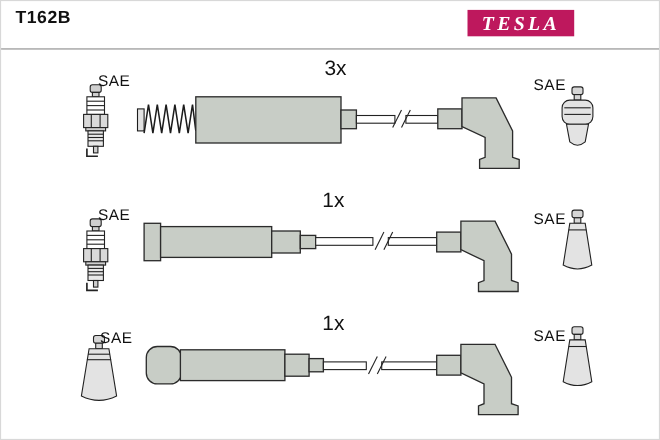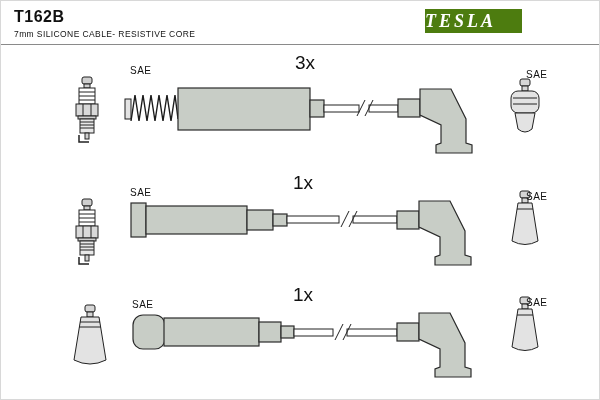--- a/index.html
+++ b/index.html
@@ -2,25 +2,25 @@
 <html><head>
 <meta charset="utf-8">
 <style>
   html,body{margin:0;padding:0;background:#fff;}
   #page{position:relative;width:600px;height:400px;background:#ffffff;
         font-family:"Liberation Sans",sans-serif;color:#111;overflow:hidden;
         border:1px solid #d8d8d8;box-sizing:border-box;}
   .abs{position:absolute;}
   #part-number{left:13px;top:7px;font-size:16px;font-weight:bold;letter-spacing:.5px;}
   #subtitle{left:13px;top:28px;font-size:8.5px;letter-spacing:.4px;}
-  #logo{left:424px;top:8px;width:97px;height:24px;background:#4d7c0f;color:#fff;
-        text-align:left;line-height:24px;font-family:"Liberation Serif",serif;
+  #logo{left:424px;top:8px;width:97px;height:24px;background:#be185d;color:#fff;
+        text-align:center;line-height:24px;font-family:"Liberation Serif",serif;
         font-style:italic;font-weight:bold;font-size:18px;letter-spacing:3px;}
   #divider{left:0;top:43px;width:600px;height:1px;background:#8a8a8a;}
-  .sae{font-size:10px;letter-spacing:.5px;margin-left:41px;}
+  .sae{font-size:14px;letter-spacing:.5px;}
   .qty{font-size:19px;}
   #sae-r1-left{left:88px;top:64px;} #sae-r1-right{left:484px;top:68px;}
   #sae-r2-left{left:88px;top:186px;} #sae-r2-right{left:484px;top:190px;}
   #sae-r3-left{left:90px;top:298px;} #sae-r3-right{left:484px;top:296px;}
   #qty-r1{left:294px;top:51px;} #qty-r2{left:292px;top:171px;} #qty-r3{left:292px;top:283px;}
   svg{position:absolute;left:0;top:0;}
 </style>
 </head>
 <body>
 
@@ -122,21 +122,20 @@
         <rect x="346" y="328" width="50" height="7" fill="#ffffff"></rect>
         <line x1="334" y1="339" x2="342" y2="323"></line>
         <line x1="342" y1="339" x2="350" y2="323"></line>
       </g>
       <use href="#elbow-boot" x="396" y="312"></use>
       <use href="#cone-terminal" x="508" y="296"></use>
     </g>
   </svg>
 
   <div class="abs" id="part-number">T162B</div>
-  <div class="abs" id="subtitle">7mm SILICONE CABLE- RESISTIVE CORE</div>
   <div class="abs" id="logo">TESLA</div>
   <div class="abs" id="divider"></div>
 
   <div class="abs qty" id="qty-r1">3x</div>
   <div class="abs qty" id="qty-r2">1x</div>
   <div class="abs qty" id="qty-r3">1x</div>
 
   <div class="abs sae" id="sae-r1-left">SAE</div>
   <div class="abs sae" id="sae-r1-right">SAE</div>
   <div class="abs sae" id="sae-r2-left">SAE</div>

